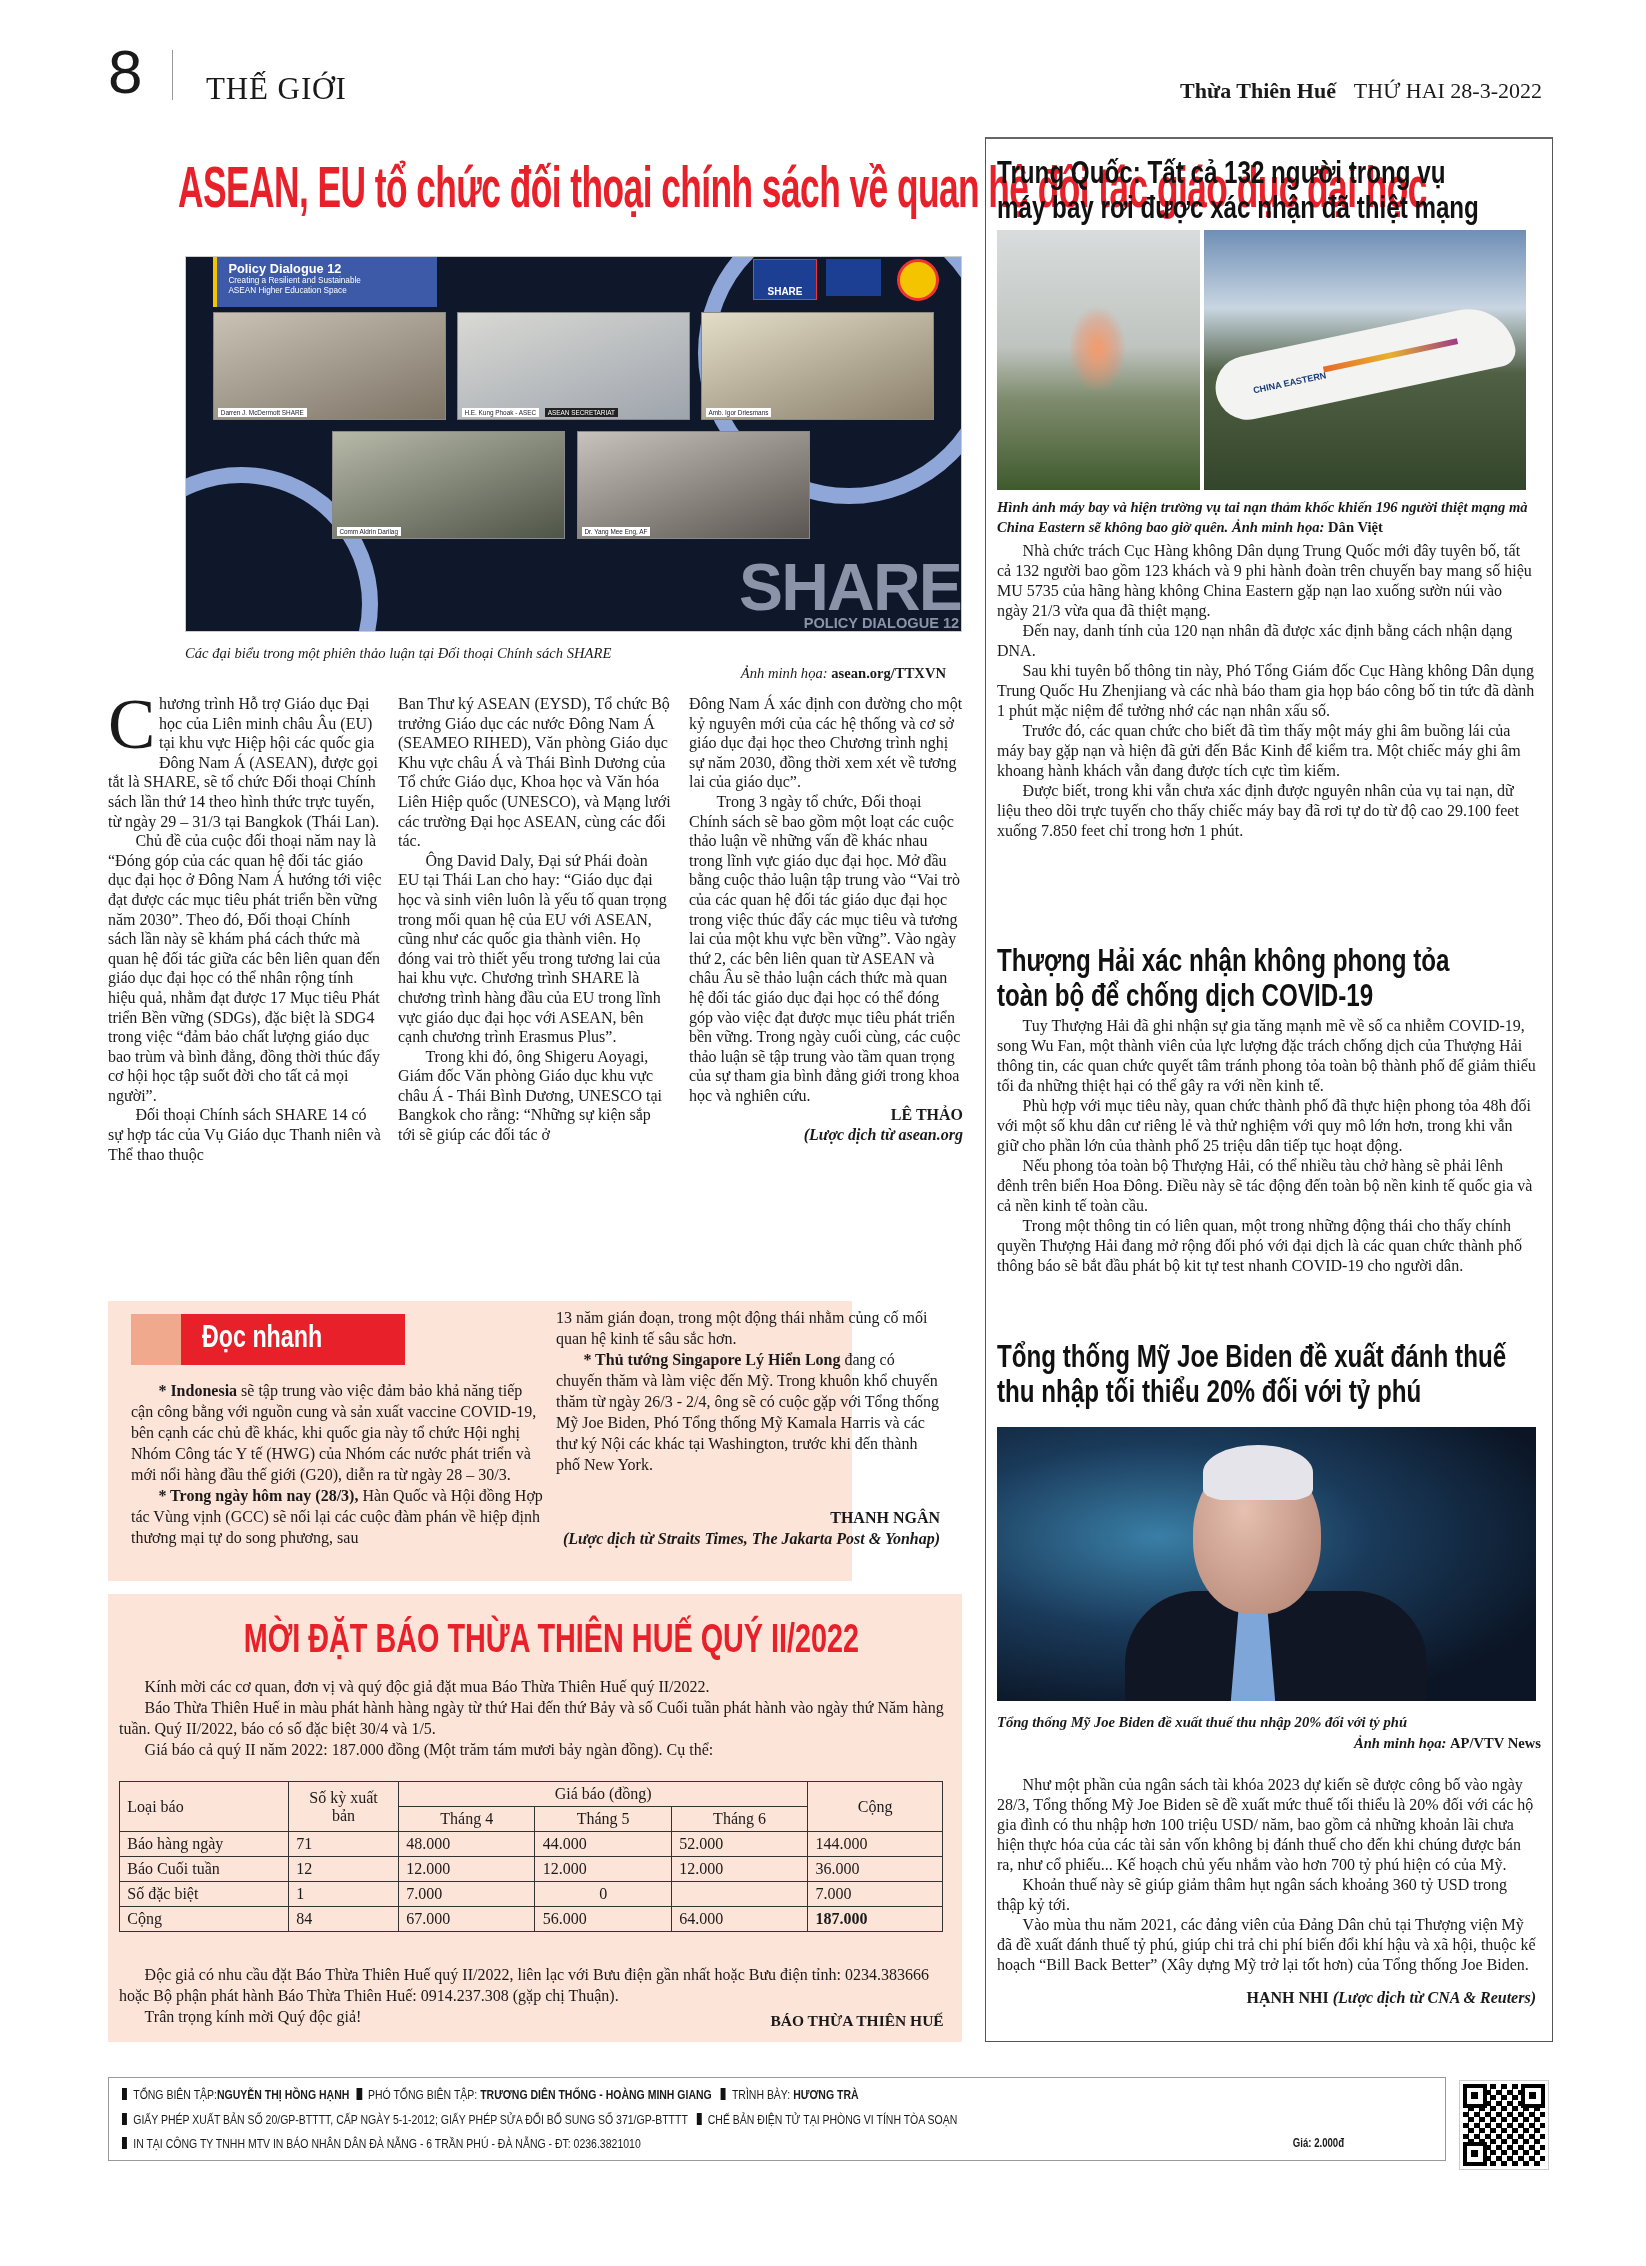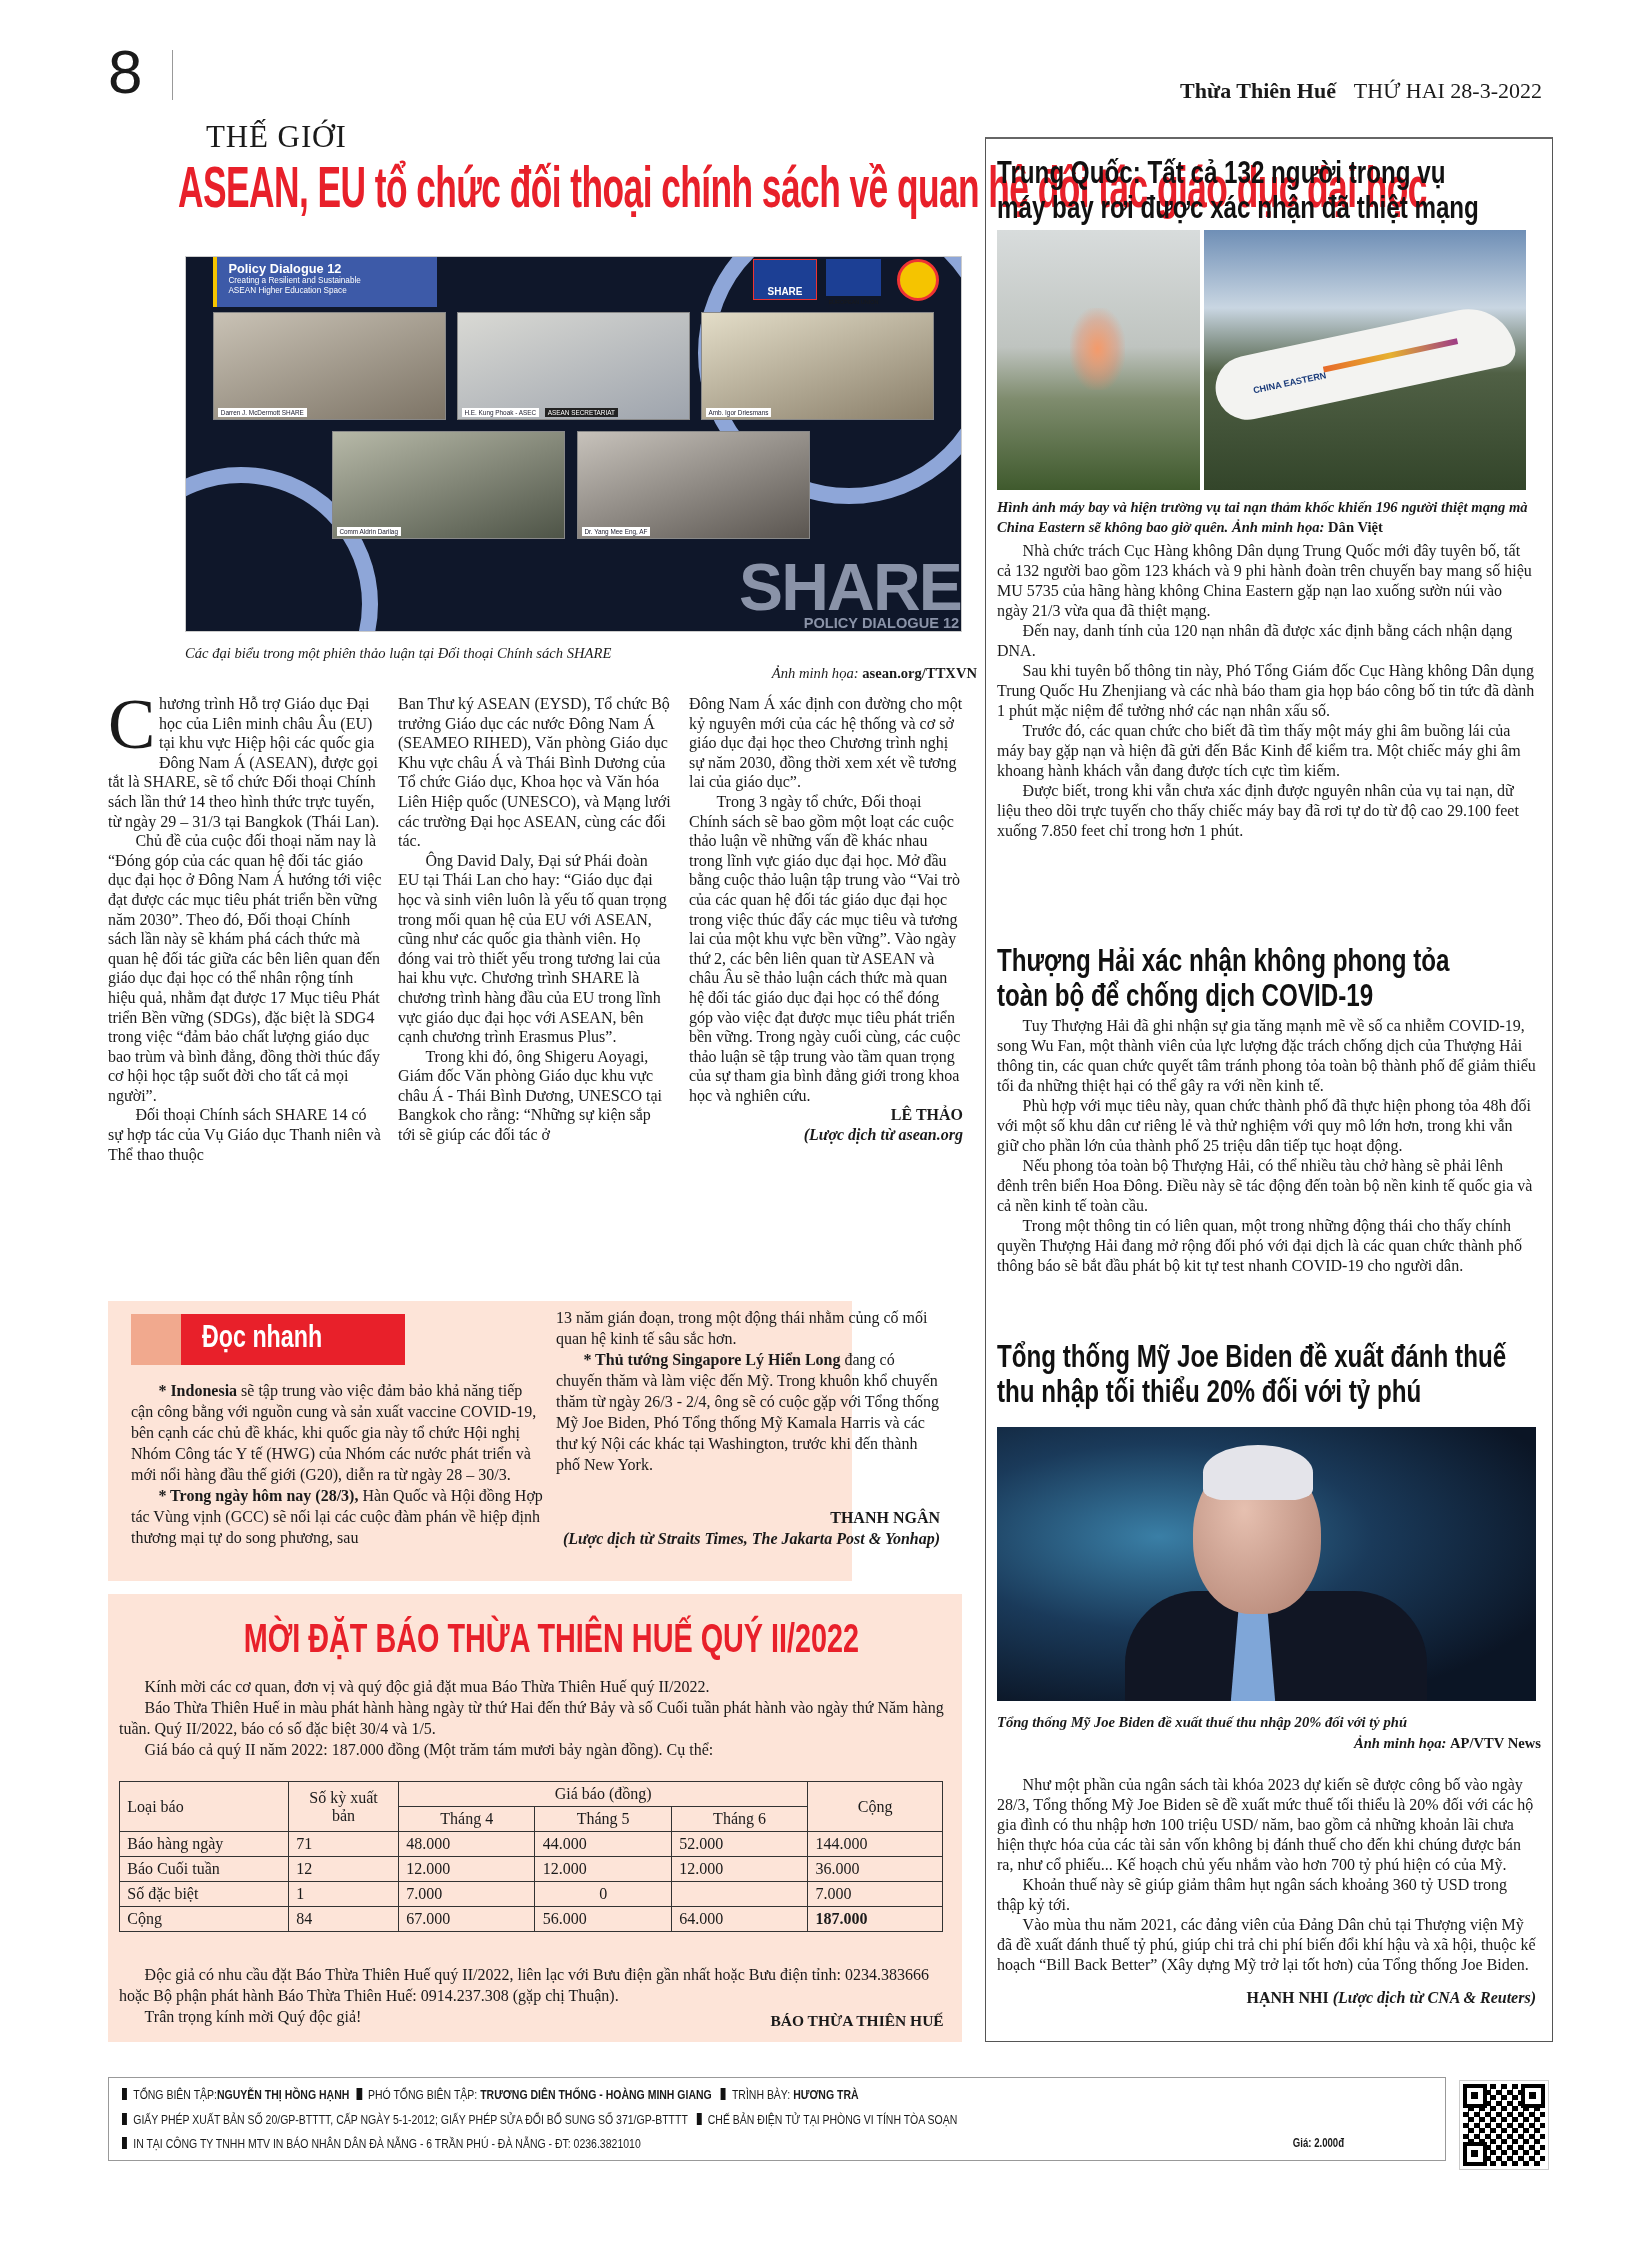--- a/index.html
+++ b/index.html
@@ -1,38 +1,38 @@
 <!DOCTYPE html>
 <html style="font-size:14.6px"><head>
 <meta charset="utf-8">
 <style>
   * { box-sizing: border-box; margin: 0; padding: 0; }
   body { width: 1647px; height: 2267px; background: #fff; position: relative; font-family: "Liberation Serif", serif; color: #1a1a1a; overflow: hidden; }
   .abs { position: absolute; }
   
   #page-num { left: 108px; top: 41px; font-family: "Liberation Sans", sans-serif; font-size: 62px; line-height: 1; }
   #hdr-sep { left: 172px; top: 50px; width: 0.9px; height: 50px; background: #999; }
-  #section { left: 206px; top: 71px; font-size: 31px; letter-spacing: 0.9px; margin-top: 48px; }
+  #section { left: 206px; top: 71px; font-size: 31px; letter-spacing: 0.9px; }
   #masthead { right: 105px; top: 78px; font-size: 22px; }
   #masthead .brand { font-weight: bold; font-family: "Liberation Serif", serif; margin-right: 12.8px; }
   
   #main-headline { left: 178px; top: 154px; width: 786px; height: 87px; overflow: visible; }
   #main-headline span { display: inline-block; color: #e8202a; font-family: "Liberation Sans", sans-serif; font-weight: bold; font-size: 57px; white-space: nowrap; transform: scaleX(0.62); transform-origin: left center; letter-spacing: -0.9px; }
   
   #share-img { left: 185px; top: 256px; width: 777px; height: 376px; background: #0f172a; border: 0.9px solid #ccc; overflow: hidden; }
   .tile { position: absolute; background: linear-gradient(160deg,#c9c2b5,#7d7466); border: 0.9px solid #888; }
   .tile .lbl { position: absolute; left: 3.7px; bottom: 1.8px; font-family: "Liberation Sans", sans-serif; font-size: 6.4px; background: #fff; padding: 0.9px 2.7px; color: #223; }
   #pd-box { position:absolute; left: 27.4px; top: 0; width: 224px; height: 50px; background: #3d5aa8; border-left: 4.6px solid #f5c400; color: #fff; font-family: "Liberation Sans", sans-serif; padding: 3.7px 11px; }
   #pd-box .t1 { font-weight: bold; font-size: 12.8px; }
   #pd-box .t2 { font-size: 8.2px; line-height: 10px; }
   #share-big { position:absolute; right: 0; bottom: 11px; font-family: "Liberation Sans", sans-serif; font-weight: bold; color: #8a93a8; font-size: 66px; line-height: 1; letter-spacing: -1.8px; }
   #share-sub { position:absolute; right: 1.8px; bottom: 0; font-family: "Liberation Sans", sans-serif; font-weight: bold; color: #8a93a8; font-size: 14.6px; }
   .globe { position:absolute; border-radius:50%; border: 16.4px solid #8ea6d8; }
   #share-caption { left: 185px; top: 645px; font-size: 14.6px; font-style: italic; font-family: "Liberation Serif", serif; }
-  #share-credit { left: 728px; top: 665px; width: 249px; text-align: right; font-size: 14.6px; font-style: italic; }
+  #share-credit { left: 697px; top: 665px; width: 249px; text-align: right; font-size: 14.6px; font-style: italic; }
   #share-credit b { font-style: normal; }
   
   .col { position: absolute; font-size: 16px; line-height: 19.6px; text-align: left; }
   .col p { text-indent: 27.4px; }
   .col p.noind { text-indent: 0; }
   #col1 { left: 108px; top: 694px; width: 274px; }
   #col2 { left: 398px; top: 694px; width: 274px; }
   #col3 { left: 689px; top: 694px; width: 274px; }
   .dropcap { float: left; font-size: 71px; line-height: 57px; margin: 1.8px 3.7px 0 0; font-family: "Liberation Serif", serif; }
   .byline { text-align: right; font-weight: bold; text-indent: 0 !important; }

